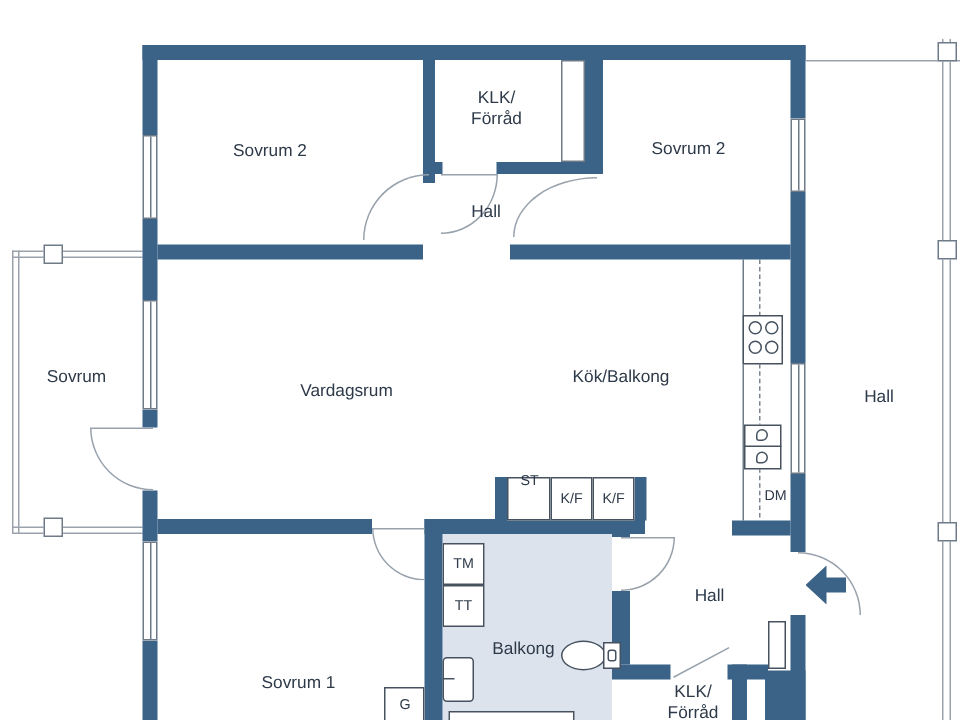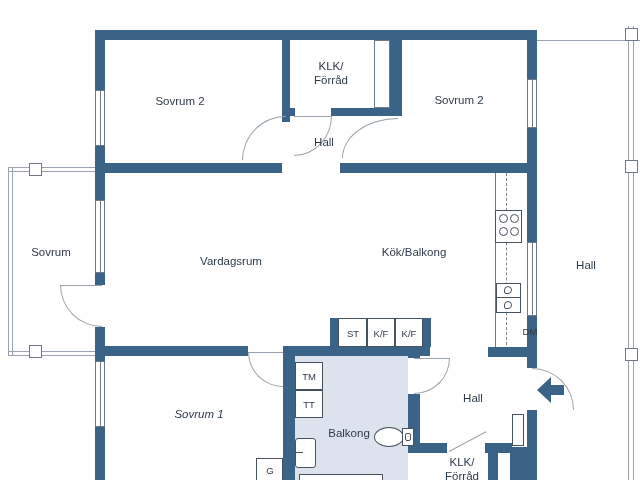--- a/index.html
+++ b/index.html
@@ -145,27 +145,27 @@
 
   <div class="label" style="left:180px;top:101px;">Sovrum 2</div>
   <div class="label" style="left:331px;top:73px;">KLK/
 Förråd</div>
   <div class="label" style="left:459px;top:100px;">Sovrum 2</div>
   <div class="label" style="left:324px;top:142px;">Hall</div>
   <div class="label" style="left:51px;top:252px;">Sovrum</div>
   <div class="label" style="left:231px;top:261px;">Vardagsrum</div>
   <div class="label" style="left:414px;top:252px;">Kök/Balkong</div>
   <div class="label" style="left:586px;top:265px;">Hall</div>
-  <div class="label" style="left:199px;top:414px;font-style:italic;">Sovrum 1</div>
+  <div class="label" style="left:199px;top:456px;">Sovrum 1</div>
   <div class="label" style="left:349px;top:433px;">Balkong</div>
   <div class="label" style="left:473px;top:398px;">Hall</div>
   <div class="label" style="left:462px;top:469px;">KLK/
 Förråd</div>
 
-  <div class="boxlabel" style="left:353px;top:333px;">ST</div>
+  <div class="boxlabel" style="left:353px;top:321px;">ST</div>
   <div class="boxlabel" style="left:381px;top:333px;">K/F</div>
   <div class="boxlabel" style="left:409px;top:333px;">K/F</div>
   <div class="boxlabel" style="left:309px;top:376px;">TM</div>
   <div class="boxlabel" style="left:309px;top:404px;">TT</div>
-  <div class="boxlabel" style="left:530px;top:331px;">DM</div>
+  <div class="boxlabel" style="left:517px;top:331px;">DM</div>
   <div class="boxlabel" style="left:270px;top:470px;">G</div>
 
 </div>
 
 </body></html>

